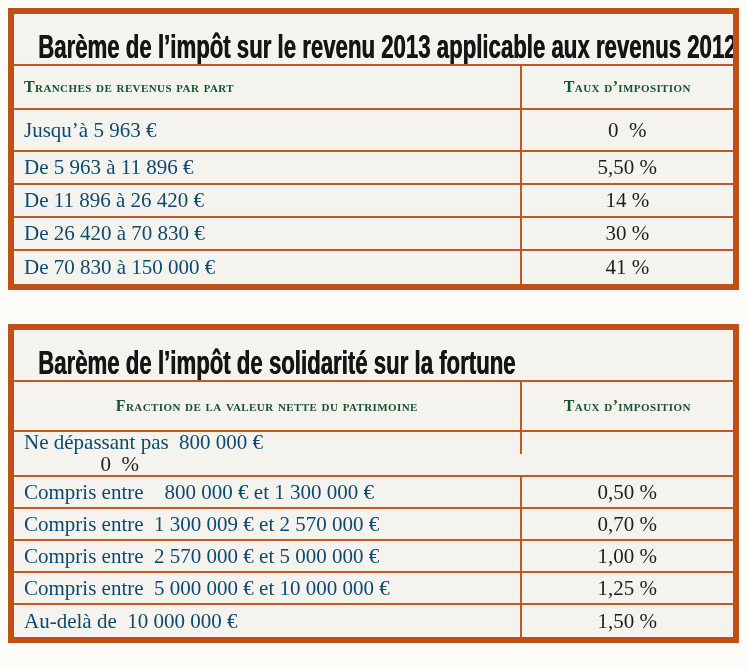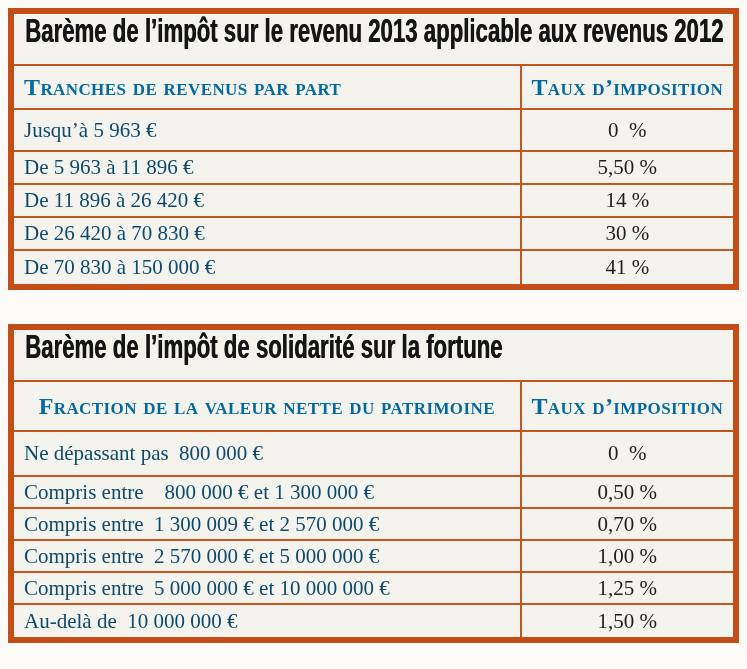--- a/index.html
+++ b/index.html
@@ -22,22 +22,22 @@
     width: 731px;
     border: 6px solid #c24e18;
     background: #f4f3ee;
   }
   .tax-table.t2 { margin-top: 34px; }
 
   
   .title-band {
     box-sizing: border-box;
     display: flex;
-    align-items: flex-start;
-    padding-left: 11px;
+    align-items: flex-end;
+    padding-left: 24px;
     border-bottom: 2px solid #c4571f;
     overflow: hidden;
   }
   .t1 .title-band { height: 52px; }
   .t2 .title-band { height: 52px; }
   .title-text {
     display: inline-block;
     font-family: "Liberation Sans", sans-serif;
     font-weight: 700;
     font-size: 30px;
@@ -71,32 +71,32 @@
     justify-content: center;
   }
 
   
   .t1 .header-row { height: 44px; }
   .t2 .header-row { height: 50px; }
   .header-cell {
     font-family: "Liberation Serif", serif;
     font-variant: small-caps;
     font-weight: 700;
-    font-size: 24px;
-    color: #0369a1;
+    font-size: 16px;
+    color: #14532d;
     letter-spacing: 0.4px;
   }
   .t1 .header-cell.left { padding-left: 10px; justify-content: flex-start; }
   .t2 .header-cell.left { justify-content: center; }
 
   
   .t1 .data-row { height: 33px; }
   .t1 .data-row.first { height: 42px; }
   .t2 .data-row { height: 32px; }
-  .t2 .data-row.first { height: 45px; }
+  .t2 .data-row.first { height: 45px; flex-direction: column; }
   .data-label {
     padding-left: 10px;
     font-size: 21px;
     color: #0c4a6e;
     white-space: pre-wrap;
   }
   .rate {
     font-size: 21px;
     color: #1e1e1e;
     white-space: pre-wrap;

